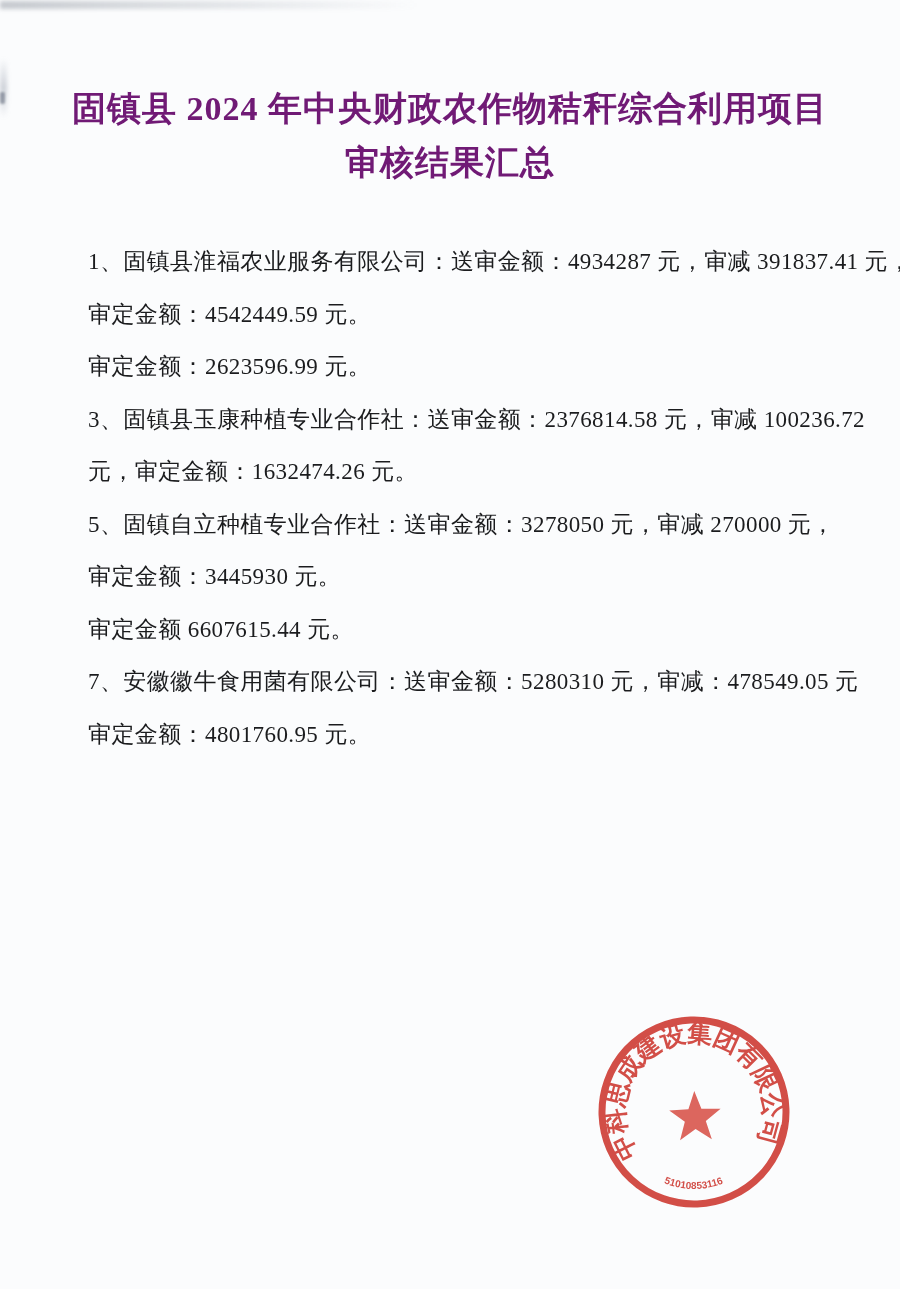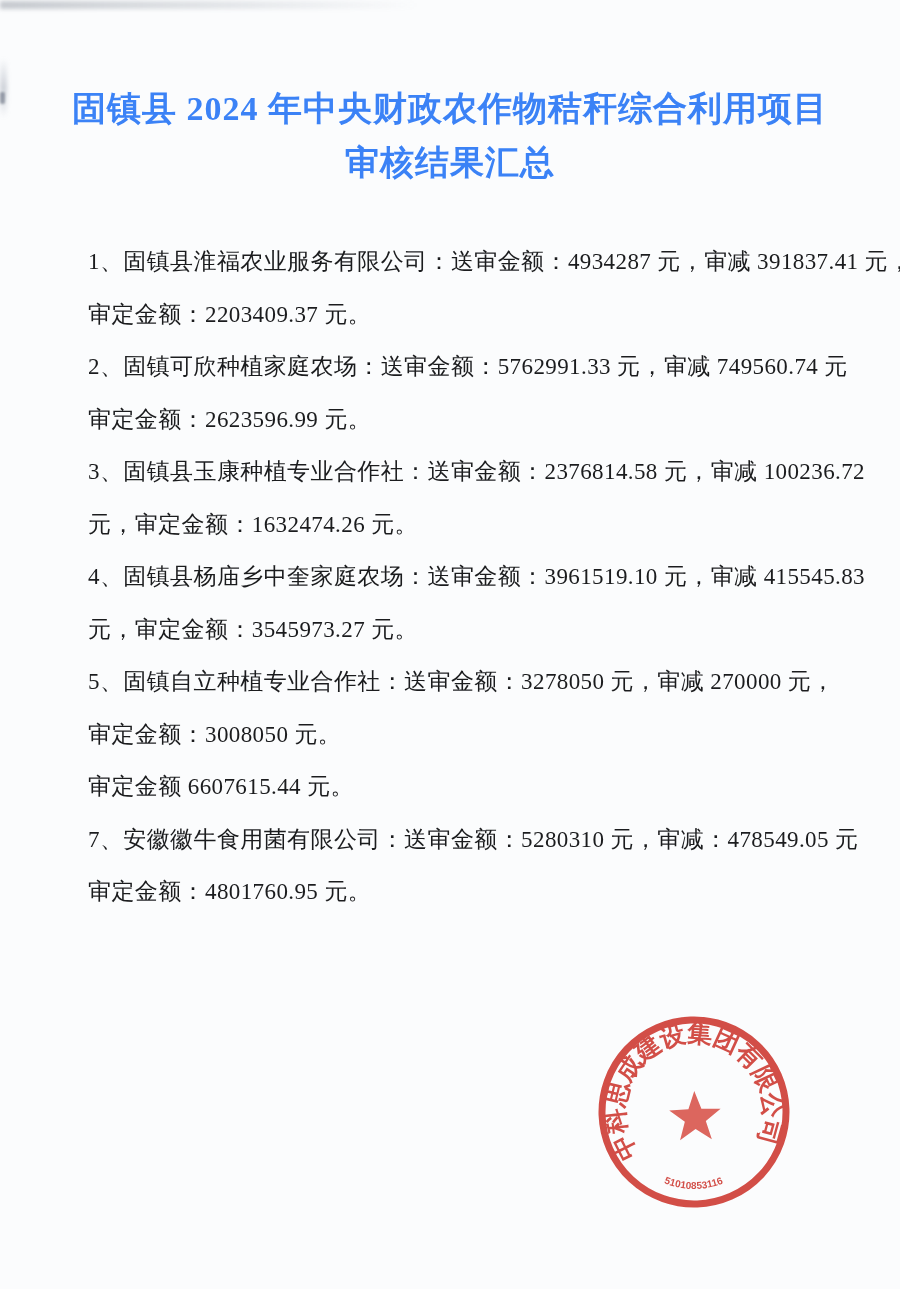--- a/index.html
+++ b/index.html
@@ -28,21 +28,21 @@
     position: absolute; left: 0; top: 92px; width: 5px; height: 12px;
     background: rgba(60,70,90,.45); filter: blur(1px); border-radius: 2px;
   }
   .title-block {
     margin-top: 82px;
     text-align: center;
     font-weight: 700;
     font-size: 34px;
     line-height: 54px;
     letter-spacing: 1px;
-    color: #3b82f6;
+    color: #701a75;
   }
   .body-block {
     margin-top: 46px;
     padding-left: 88px;
     padding-right: 40px;
   }
   .body-line {
     font-size: 23px;
     line-height: 52.5px;
     white-space: nowrap;
@@ -71,37 +71,32 @@
 <div class="scan-dot-left"></div>
 
 <div class="title-block">
   <div>固镇县 2024 年中央财政农作物秸秆综合利用项目</div>
   <div>审核结果汇总</div>
 </div>
 
 <div class="body-block">
   <div class="item">
     <div class="body-line">1、固镇县淮福农业服务有限公司：送审金额：4934287 元，审减 391837.41 元，</div>
-    <div class="body-line">审定金额：2203409.37 元。</div>
+    <div class="body-line">审定金额：4542449.59 元。</div>
   </div>
   <div class="item">
-    <div class="body-line">2、固镇可欣种植家庭农场：送审金额：5762991.33 元，审减 749560.74 元</div>
     <div class="body-line">审定金额：2623596.99 元。</div>
   </div>
   <div class="item">
     <div class="body-line">3、固镇县玉康种植专业合作社：送审金额：2376814.58 元，审减 100236.72</div>
     <div class="body-line">元，审定金额：1632474.26 元。</div>
   </div>
   <div class="item">
-    <div class="body-line">4、固镇县杨庙乡中奎家庭农场：送审金额：3961519.10 元，审减 415545.83</div>
-    <div class="body-line">元，审定金额：3545973.27 元。</div>
-  </div>
-  <div class="item">
     <div class="body-line">5、固镇自立种植专业合作社：送审金额：3278050 元，审减 270000 元，</div>
-    <div class="body-line">审定金额：3008050 元。</div>
+    <div class="body-line">审定金额：3445930 元。</div>
   </div>
   <div class="item">
     <div class="body-line">审定金额 6607615.44 元。</div>
   </div>
   <div class="item">
     <div class="body-line">7、安徽徽牛食用菌有限公司：送审金额：5280310 元，审减：478549.05 元</div>
     <div class="body-line">审定金额：4801760.95 元。</div>
   </div>
 </div>
 

